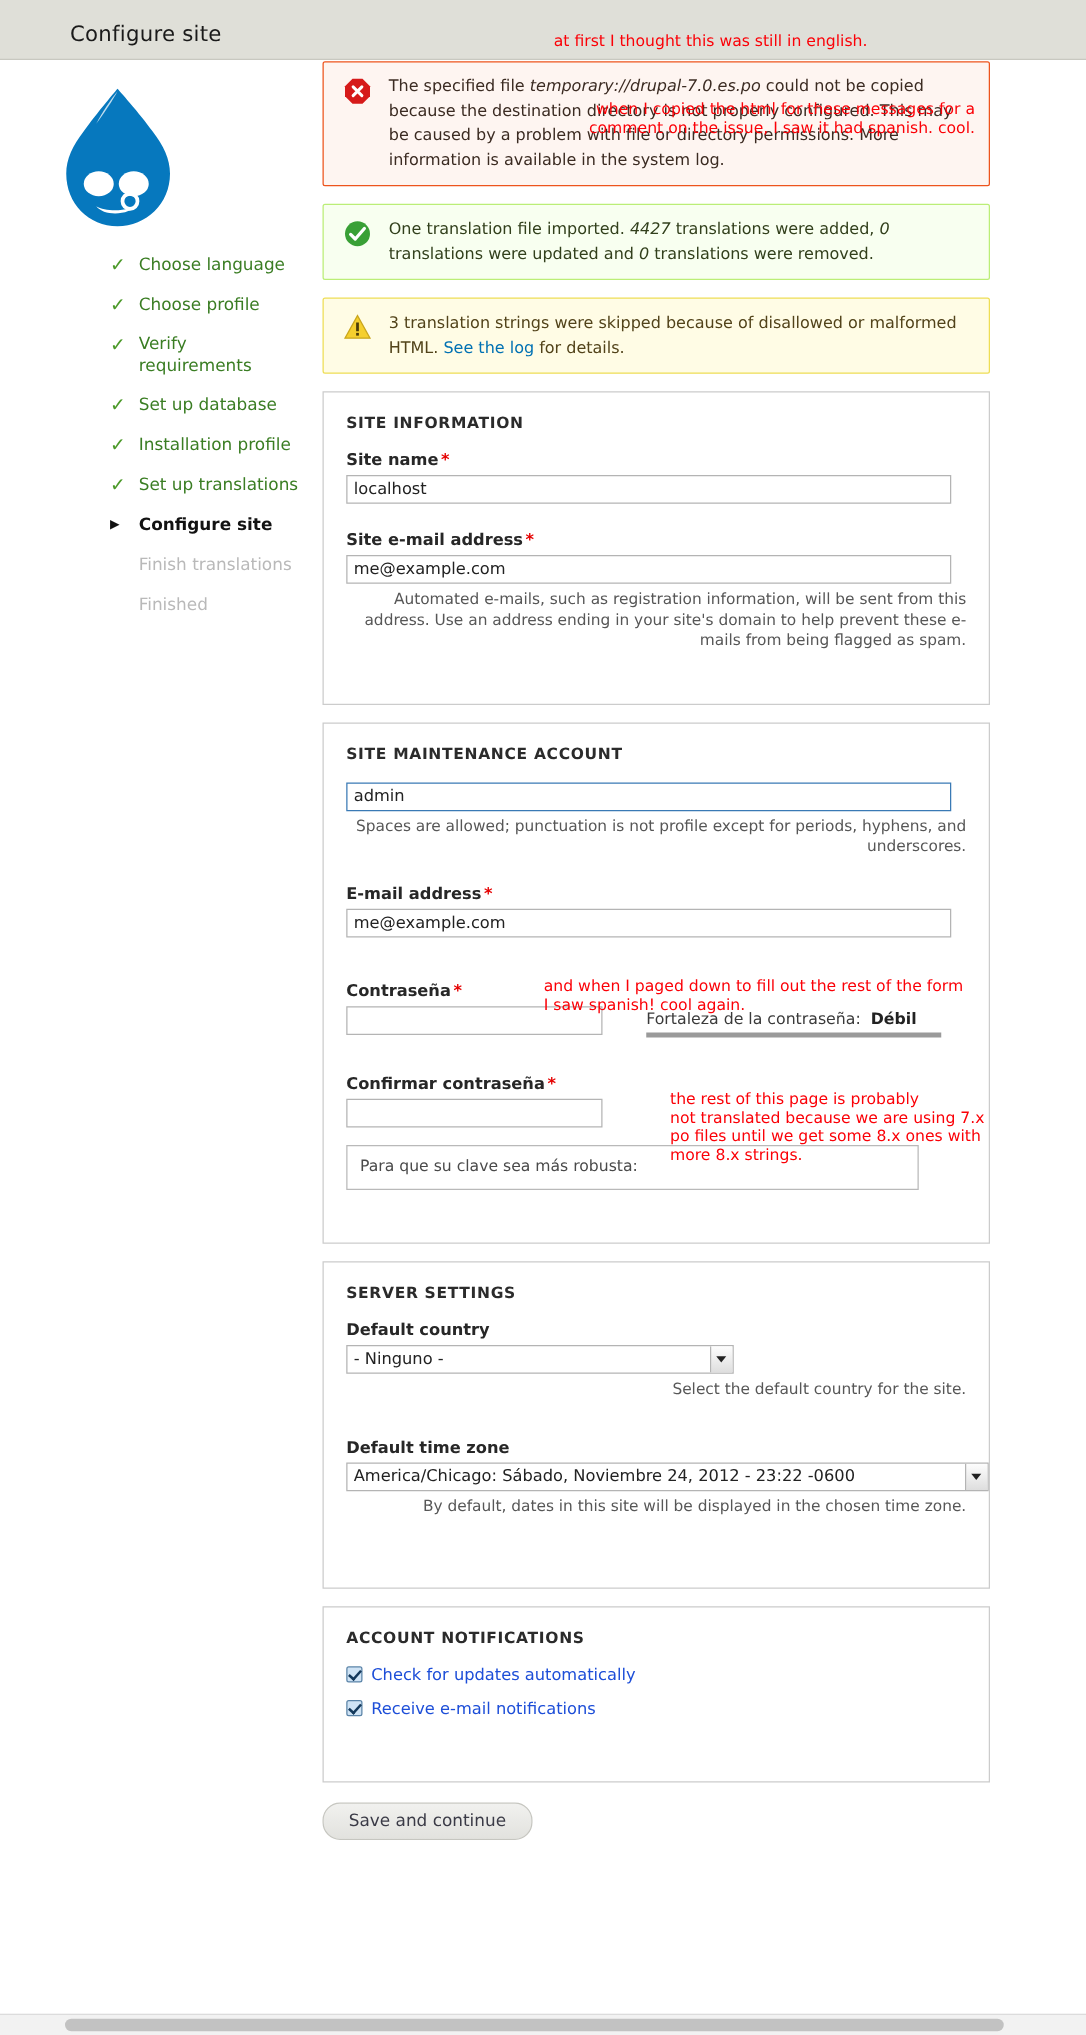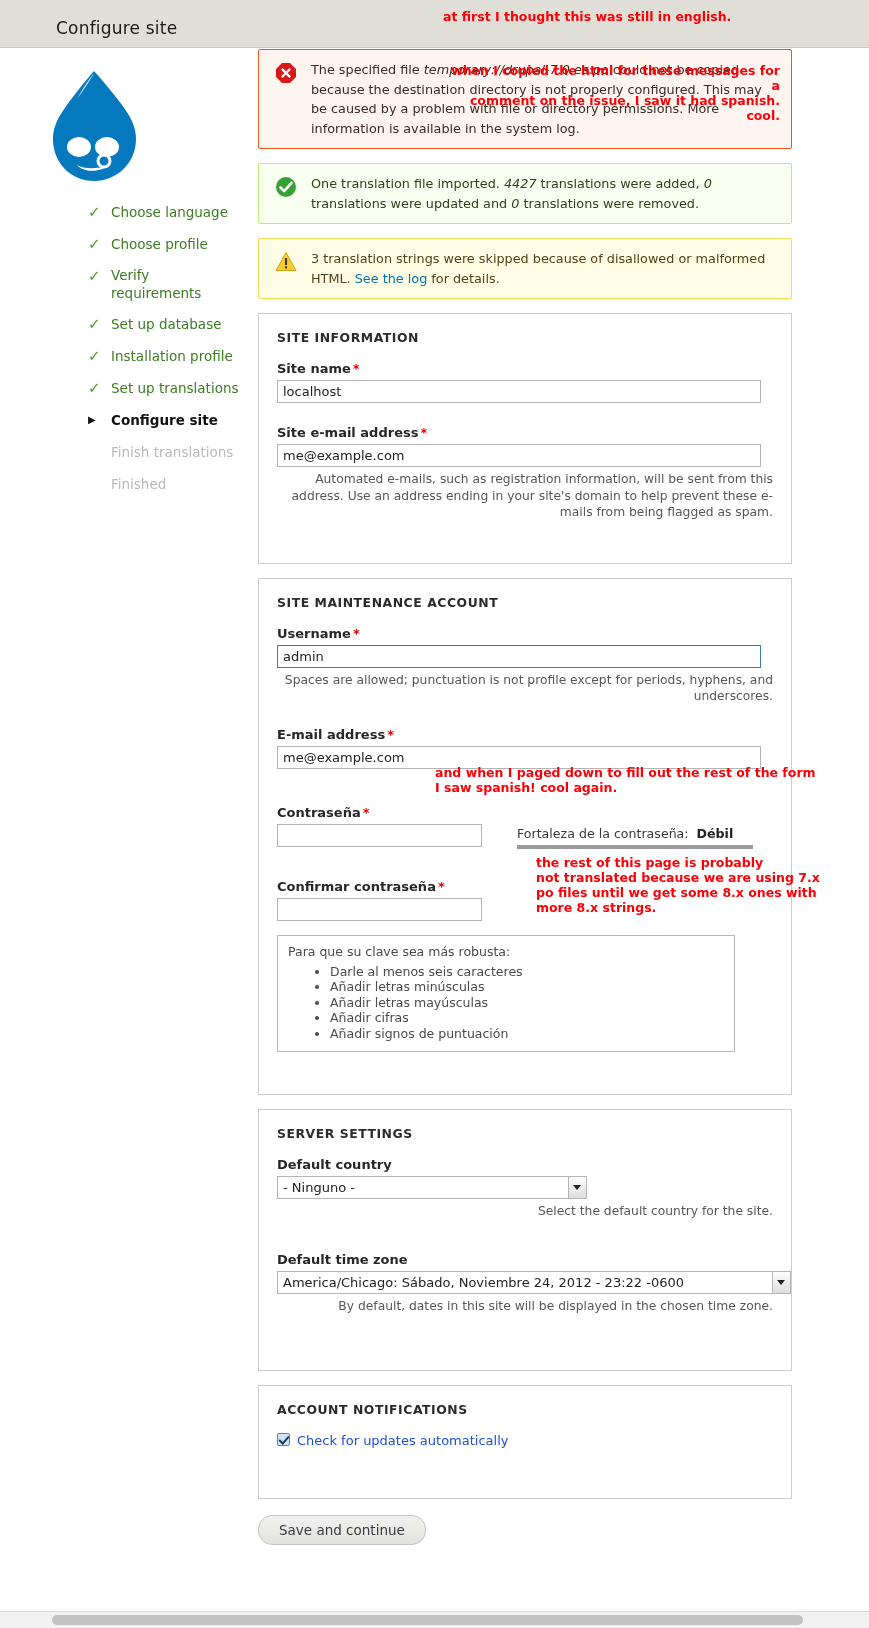--- a/index.html
+++ b/index.html
@@ -33,26 +33,27 @@
     top: 18px;
     font-size: 17px;
     color: #1a1a1a;
     letter-spacing: .2px;
   }
 
   
   .annot {
     position: absolute;
     color: #fb0007;
-    font-weight: bold;
+    font-weight: normal;
     font-size: 12.5px;
     line-height: 15px;
     font-family: "DejaVu Sans", "Liberation Sans", sans-serif;
     white-space: pre-line;
     z-index: 40;
+    margin-top: 16px;
   }
   .annot-1 { left: 443px; top: 9px;  text-align: left; }
   .annot-2 { left: 440px; top: 63px; text-align: right; width: 340px; }
   .annot-3 { left: 435px; top: 765px; width: 390px; text-align: left;}
   .annot-4 { left: 536px; top: 855px; width: 300px; }
 
   
   .sidebar {
     position: absolute;
     left: 0;
@@ -441,23 +442,20 @@
       <span>Site e-mail address</span><span class="req">*</span>
     </div>
     <input class="textfield" type="text" value="me@example.com" style="">
     <div class="desc">Automated e-mails, such as registration information, will be sent from this address. Use an address ending in your site's domain to help prevent these e-mails from being flagged as spam.</div>
     <div class="spacer-22"></div>
   </div>
 
   <div class="fieldset">
     <div class="legend">SITE MAINTENANCE ACCOUNT</div>
 
-    <div class="flabel">
-      <span>Username</span><span class="req">*</span>
-    </div>
     <input class="textfield focused" type="text" value="admin" style="">
     <div class="desc">Spaces are allowed; punctuation is not profile except for periods, hyphens, and underscores.</div>
 
     <div class="spacer-22"></div>
 
     <div class="flabel">
       <span>E-mail address</span><span class="req">*</span>
     </div>
     <input class="textfield" type="text" value="me@example.com" style="">
 
@@ -477,27 +475,20 @@
 
     <div style="height:15px;"></div>
 
     <div class="flabel">
       <span>Confirmar contraseña</span><span class="req">*</span>
     </div>
     <input class="textfield pw" type="password" value="" style="">
 
     <div class="pw-tips">
       <div>Para que su clave sea más robusta:</div>
-      <ul>
-        <li>Darle al menos seis caracteres</li>
-        <li>Añadir letras minúsculas</li>
-        <li>Añadir letras mayúsculas</li>
-        <li>Añadir cifras</li>
-        <li>Añadir signos de puntuación</li>
-      </ul>
     </div>
     <div class="spacer-22"></div>
   </div>
 
   <div class="fieldset">
     <div class="legend">SERVER SETTINGS</div>
 
     <div class="flabel">Default country</div>
     <div class="selectbox select-country">
       <span>- Ninguno -</span>
@@ -519,20 +510,24 @@
     <div style="height:14px;"></div>
   </div>
 
   <div class="fieldset">
     <div class="legend">ACCOUNT NOTIFICATIONS</div>
 
     <div class="cbrow">
       <span class="cbox"></span>
       <span>Check for updates automatically</span>
     </div>
+    <div class="cbrow">
+      <span class="cbox"></span>
+      <span>Receive e-mail notifications</span>
+    </div>
 
     <div style="height:18px;"></div>
   </div>
 
   <div class="submit-wrap">
     <button class="btn-submit">Save and continue</button>
   </div>
 </div>
 
 <div class="hscroll">

